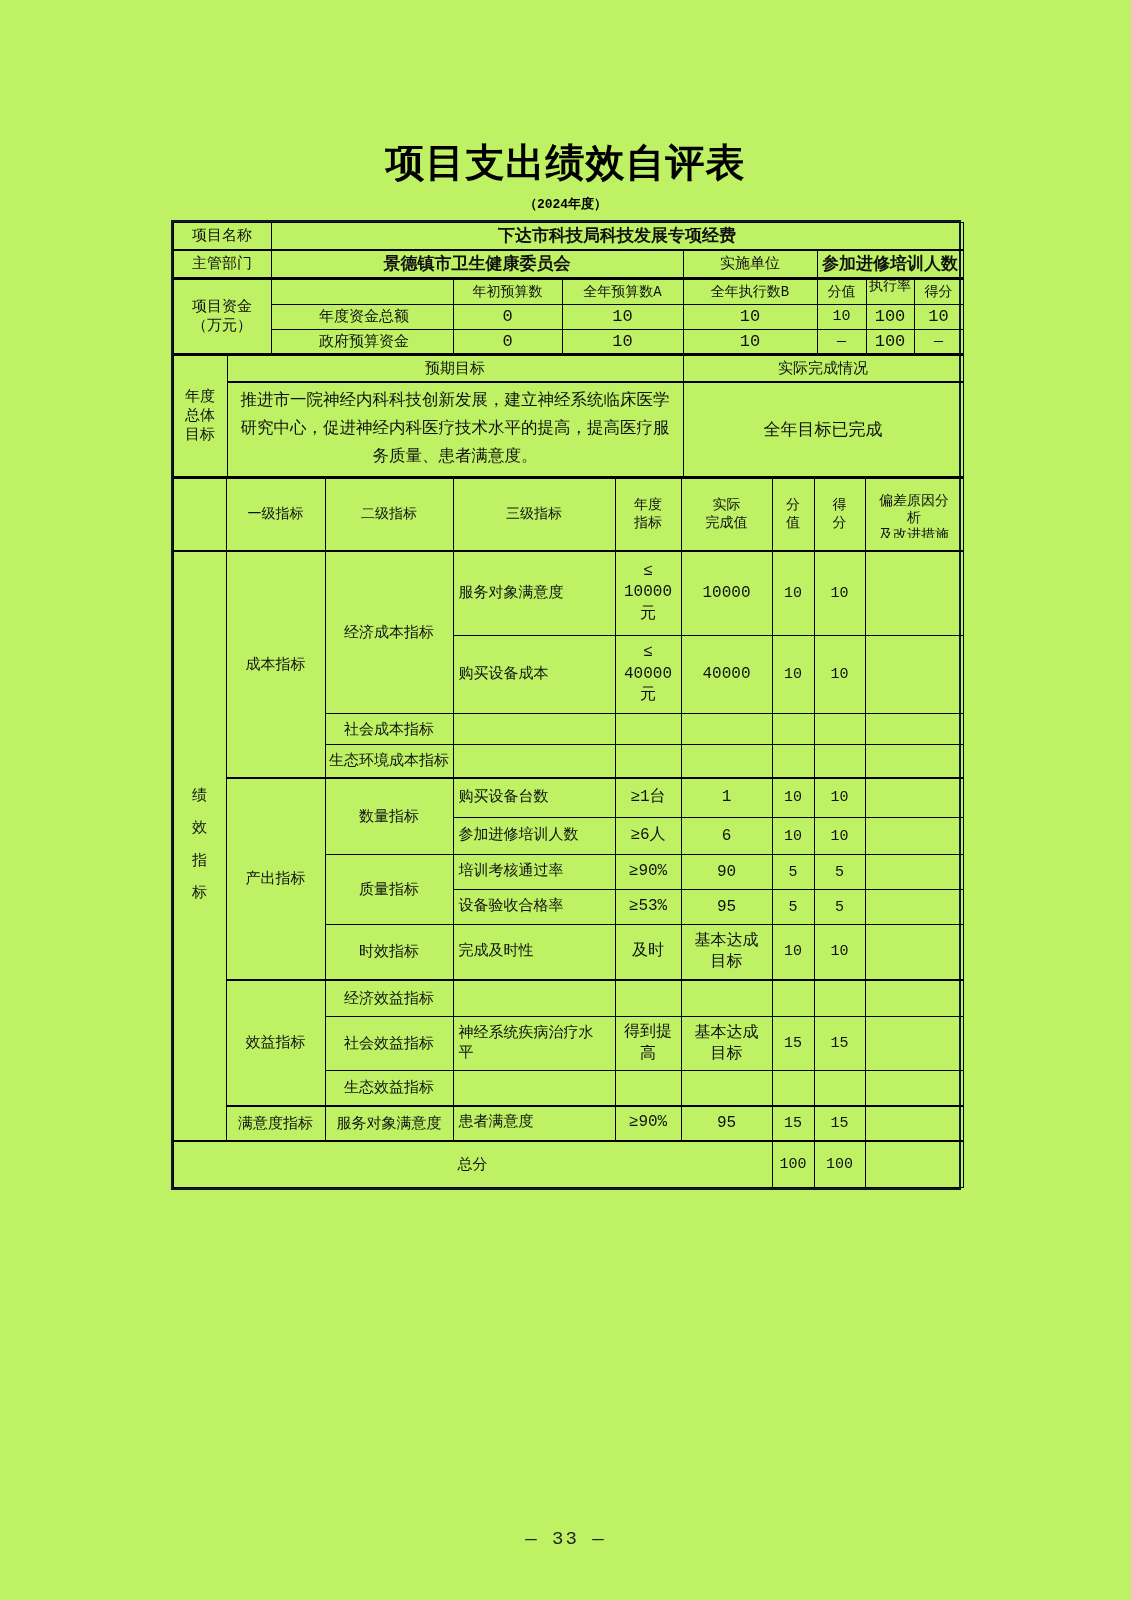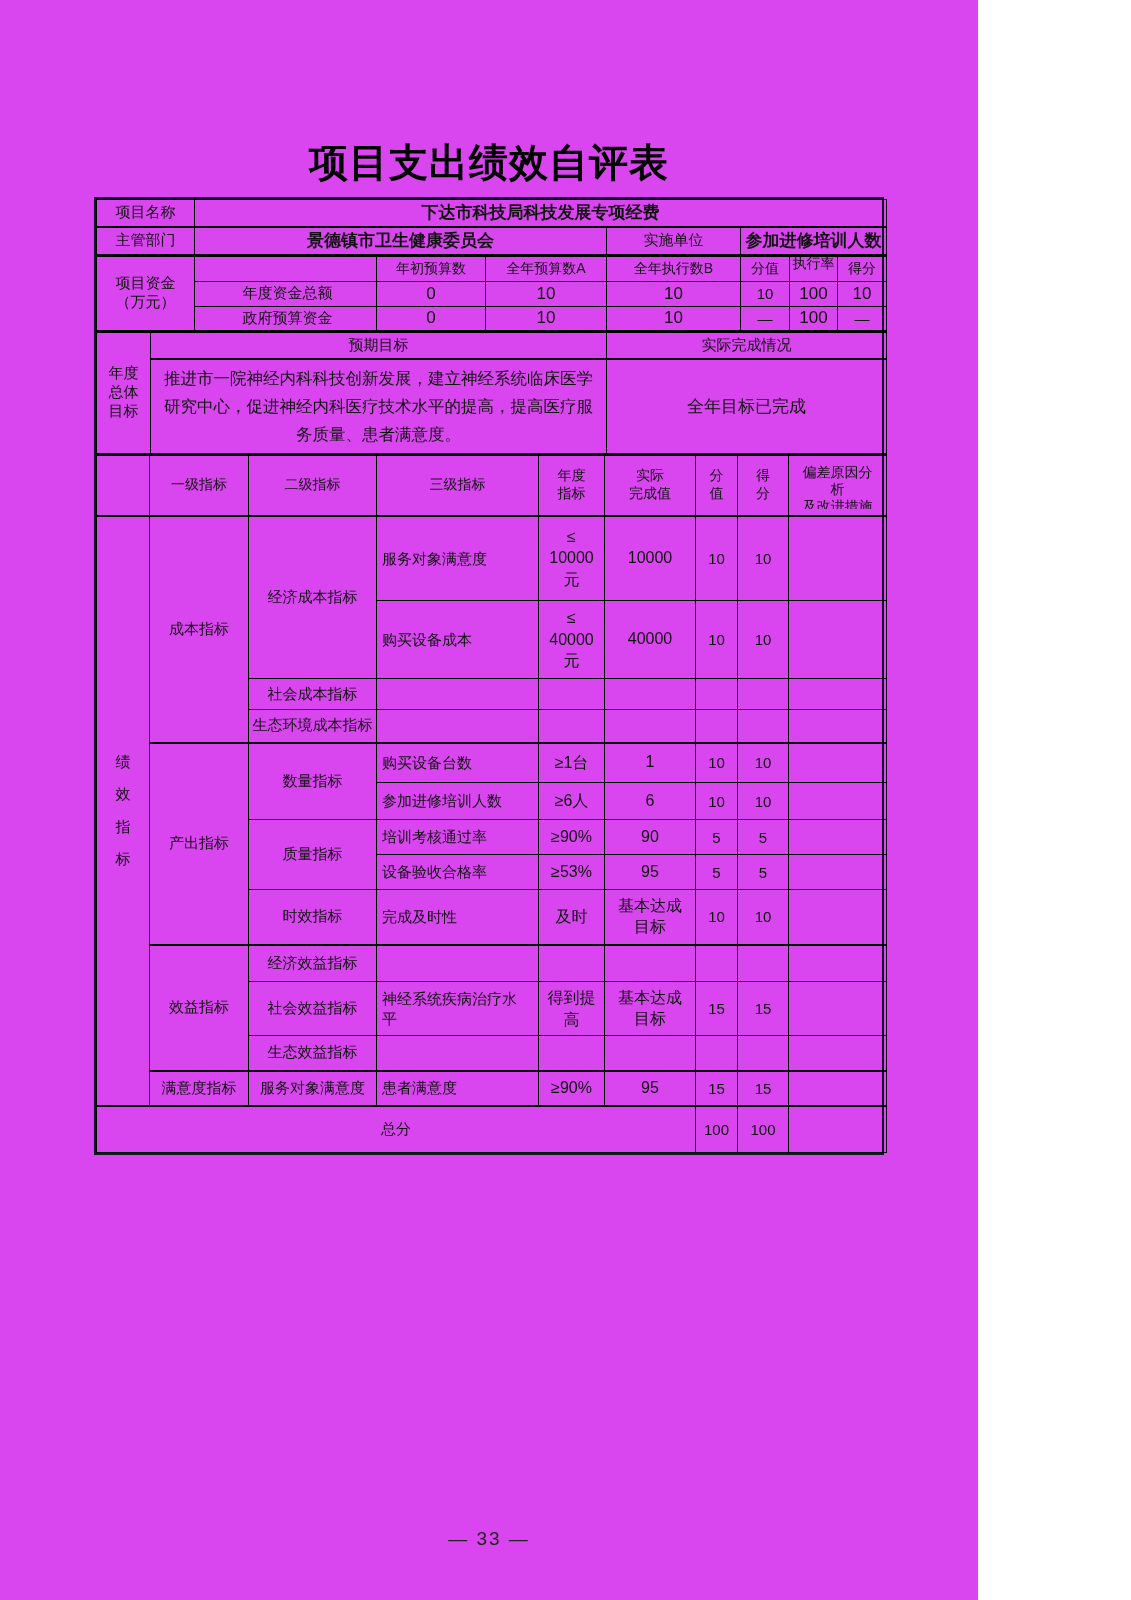--- a/index.html
+++ b/index.html
@@ -1,22 +1,22 @@
 <!DOCTYPE html>
 <html><head>
 <meta charset="utf-8">
 <style>
   * { margin:0; padding:0; box-sizing:border-box; }
   html,body { background:#ffffff; }
   .page {
     position:relative;
-    width:978px; height:1600px;
-    background:#d946ef;
+    width:1131px; height:1600px;
+    background:#bef264;
     color:#111;
-    font-family:Liberation Sans, sans-serif;
+    font-family:Liberation Mono, monospace;
     overflow:hidden;
   }
   .doc-title {
     padding-top:136px;
     text-align:center;
     font-size:39px;
     font-weight:bold;
     letter-spacing:1px;
     color:#000;
   }
@@ -46,37 +46,38 @@
   .thicktop td { border-top:2px solid #000; }
   .b { font-weight:bold; }
   .big { font-size:17px; }
   .preline { white-space:pre-line; }
   .left { text-align:center; padding-left:6px; }
   .nowrap { white-space:nowrap; }
   .num { font-size:17px; }
   .hdr { font-size:14px; }
   .clip-exec { height:24px; line-height:13px; overflow:hidden; white-space:pre-line; font-size:14px; }
   .clip-dev  { height:47px; line-height:17px; overflow:hidden; white-space:pre-line; font-size:14px;
-               width:80px; margin:6px auto; padding-top:2px; }
+               width:80px; margin:12px auto; padding-top:2px; }
   .v-label { width:17px; margin:8px auto; word-break:break-all; line-height:2.15; font-size:15px; }
   .goal-text { font-size:16.5px; line-height:1.7; padding:4px 10px; text-align:center; }
   .target-cell { font-size:16px; line-height:1.35; }
   .actual-cell { font-size:16px; line-height:1.3; padding:1px 9px; }
   .lvl3 { text-align:left; padding-left:5px; padding-right:8px; line-height:1.3; }
   .page-num {
     position:absolute; top:1528px; left:0; width:100%;
     text-align:center; font-size:19px; color:#222; letter-spacing:2px;
   }
 </style>
 </head>
 <body>
 
 <div class="page">
 
   <div class="doc-title">项目支出绩效自评表</div>
+  <div class="doc-subtitle">（2024年度）</div>
 
   <div class="sheet">
 
     <table class="section">
       <colgroup>
           <col style="width:98px">
           <col style="width:412px">
           <col style="width:134px">
           <col style="width:146px">
         </colgroup>

